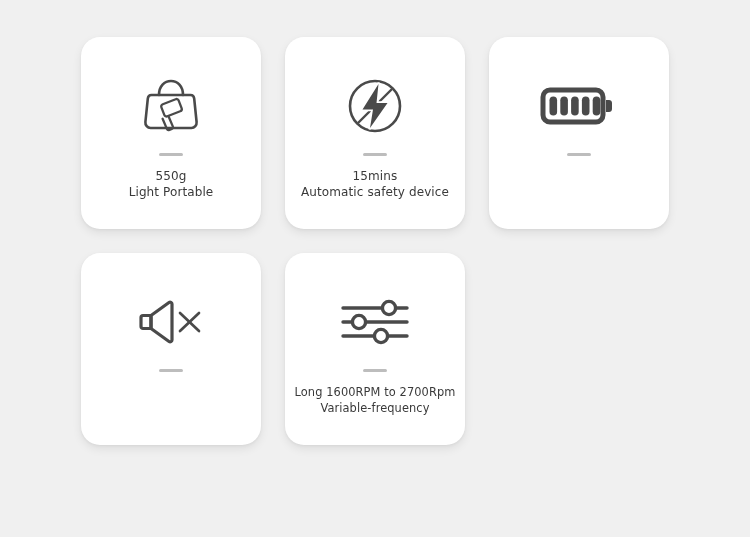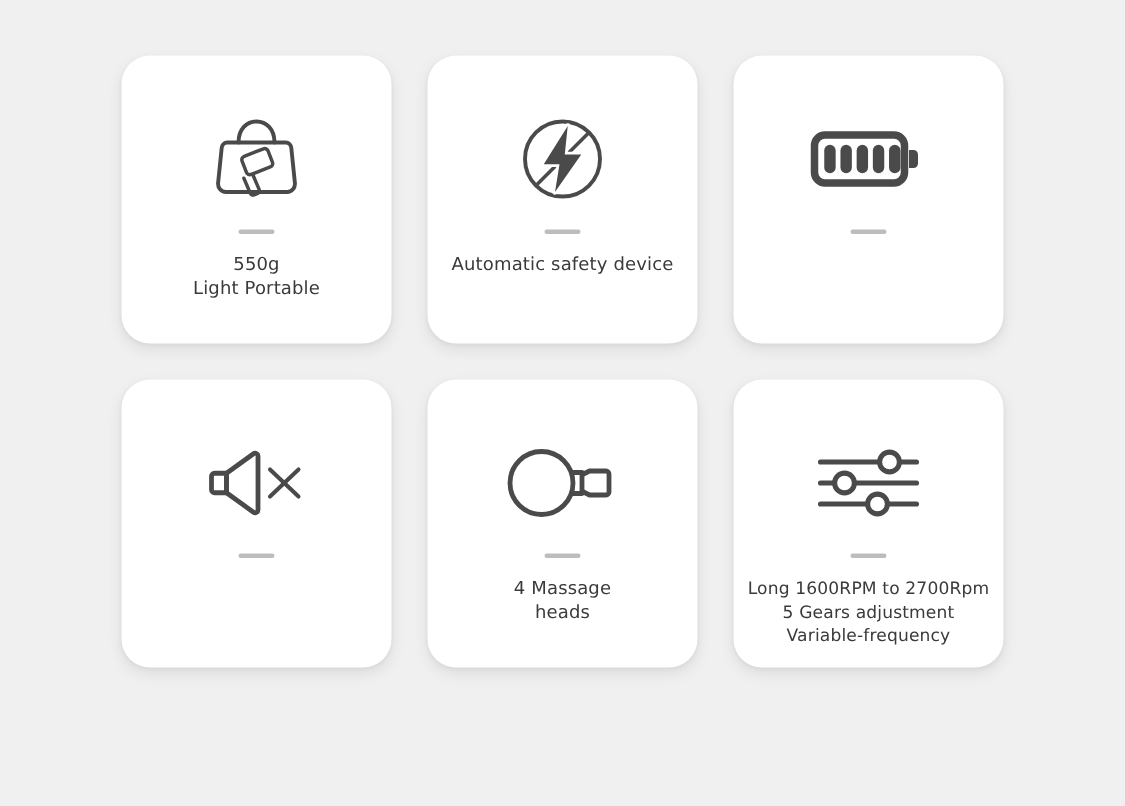--- a/index.html
+++ b/index.html
@@ -99,20 +99,21 @@
     <div class="icon-wrap">
       <svg width="66" height="64" viewBox="0 0 66 64" fill="none" stroke="#4a4a4a" stroke-width="2.6">
         <circle cx="33" cy="32" r="25"></circle>
         <path d="M16 49 L50 15" stroke-width="2.4"></path>
         <path d="M36.5 10 L20.5 35.5 L31 35.5 L28 54 L45.5 29 L34.5 29 Z" fill="#4a4a4a" stroke="#ffffff" stroke-width="3.6" stroke-linejoin="round"></path>
         <path d="M36.5 10 L20.5 35.5 L31 35.5 L28 54 L45.5 29 L34.5 29 Z" fill="#4a4a4a" stroke="none"></path>
       </svg>
     </div>
     <div class="divider"></div>
     <div class="card-text">
+      <span class="line">15mins</span>
       <span class="line">Automatic safety device</span>
     </div>
   </div>
 
   <div class="feature-card card-3">
     <div class="icon-wrap">
       <svg width="78" height="46" viewBox="0 0 78 46" fill="none">
         <rect x="3" y="7" width="60" height="32" rx="7" ry="7" stroke="#4a4a4a" stroke-width="5" fill="none"></rect>
         <path d="M66 17 L69 17 C70.7 17, 72 18.3, 72 20 L72 26 C72 27.7, 70.7 29, 69 29 L66 29 Z" fill="#4a4a4a"></path>
         <g fill="#4a4a4a">
@@ -132,50 +133,35 @@
       <svg width="72" height="54" viewBox="0 0 72 54" fill="none" stroke="#4a4a4a" stroke-linejoin="round" stroke-linecap="round">
         <path d="M8 20.5 L16 20.5 L16 33.5 L8 33.5 C6.9 33.5, 6 32.6, 6 31.5 L6 22.5 C6 21.4, 6.9 20.5, 8 20.5 Z" stroke-width="3.2"></path>
         <path d="M16 20.5 L34 7.5 C35.3 6.6, 37 7.5, 37 9 L37 45 C37 46.5, 35.3 47.4, 34 46.5 L16 33.5 Z" stroke-width="3.2"></path>
         <path d="M45 18 L64 36" stroke-width="2.7"></path>
         <path d="M64 18 L45 36" stroke-width="2.7"></path>
       </svg>
     </div>
     <div class="divider"></div>
   </div>
 
-  <div class="feature-card card-5">
-    <div class="icon-wrap">
-      <svg width="78" height="52" viewBox="0 0 78 52" fill="none" stroke="#4a4a4a" stroke-width="3.2" stroke-linejoin="round">
-        <circle cx="25" cy="26" r="21"></circle>
-        <path d="M45.2 19 L52 19 L52 33 L45.2 33"></path>
-        <path d="M52 20.5 L57 18 L68 18 C69.1 18, 70 18.9, 70 20 L70 32 C70 33.1, 69.1 34, 68 34 L57 34 L52 31.5"></path>
-      </svg>
-    </div>
-    <div class="divider"></div>
-    <div class="card-text">
-      <span class="line">4 Massage</span>
-      <span class="line">heads</span>
-    </div>
-  </div>
 
   <div class="feature-card card-6">
     <div class="icon-wrap">
       <svg width="72" height="52" viewBox="0 0 72 52" fill="none" stroke="#4a4a4a" stroke-width="3.4" stroke-linecap="round">
         <path d="M4 12 L42 12"></path>
         <path d="M58 12 L68 12"></path>
         <circle cx="50" cy="12" r="6.6" fill="#ffffff"></circle>
         <path d="M4 26 L12 26"></path>
         <path d="M28 26 L68 26"></path>
         <circle cx="20" cy="26" r="6.6" fill="#ffffff"></circle>
         <path d="M4 40 L34 40"></path>
         <path d="M50 40 L68 40"></path>
         <circle cx="42" cy="40" r="6.6" fill="#ffffff"></circle>
       </svg>
     </div>
     <div class="divider"></div>
     <div class="card-text">
       <span class="line">Long 1600RPM to 2700Rpm</span>
-      <span class="line">5 Gears adjustment</span>
       <span class="line">Variable-frequency</span>
     </div>
   </div>
 
 </div>
 
 </body></html>

